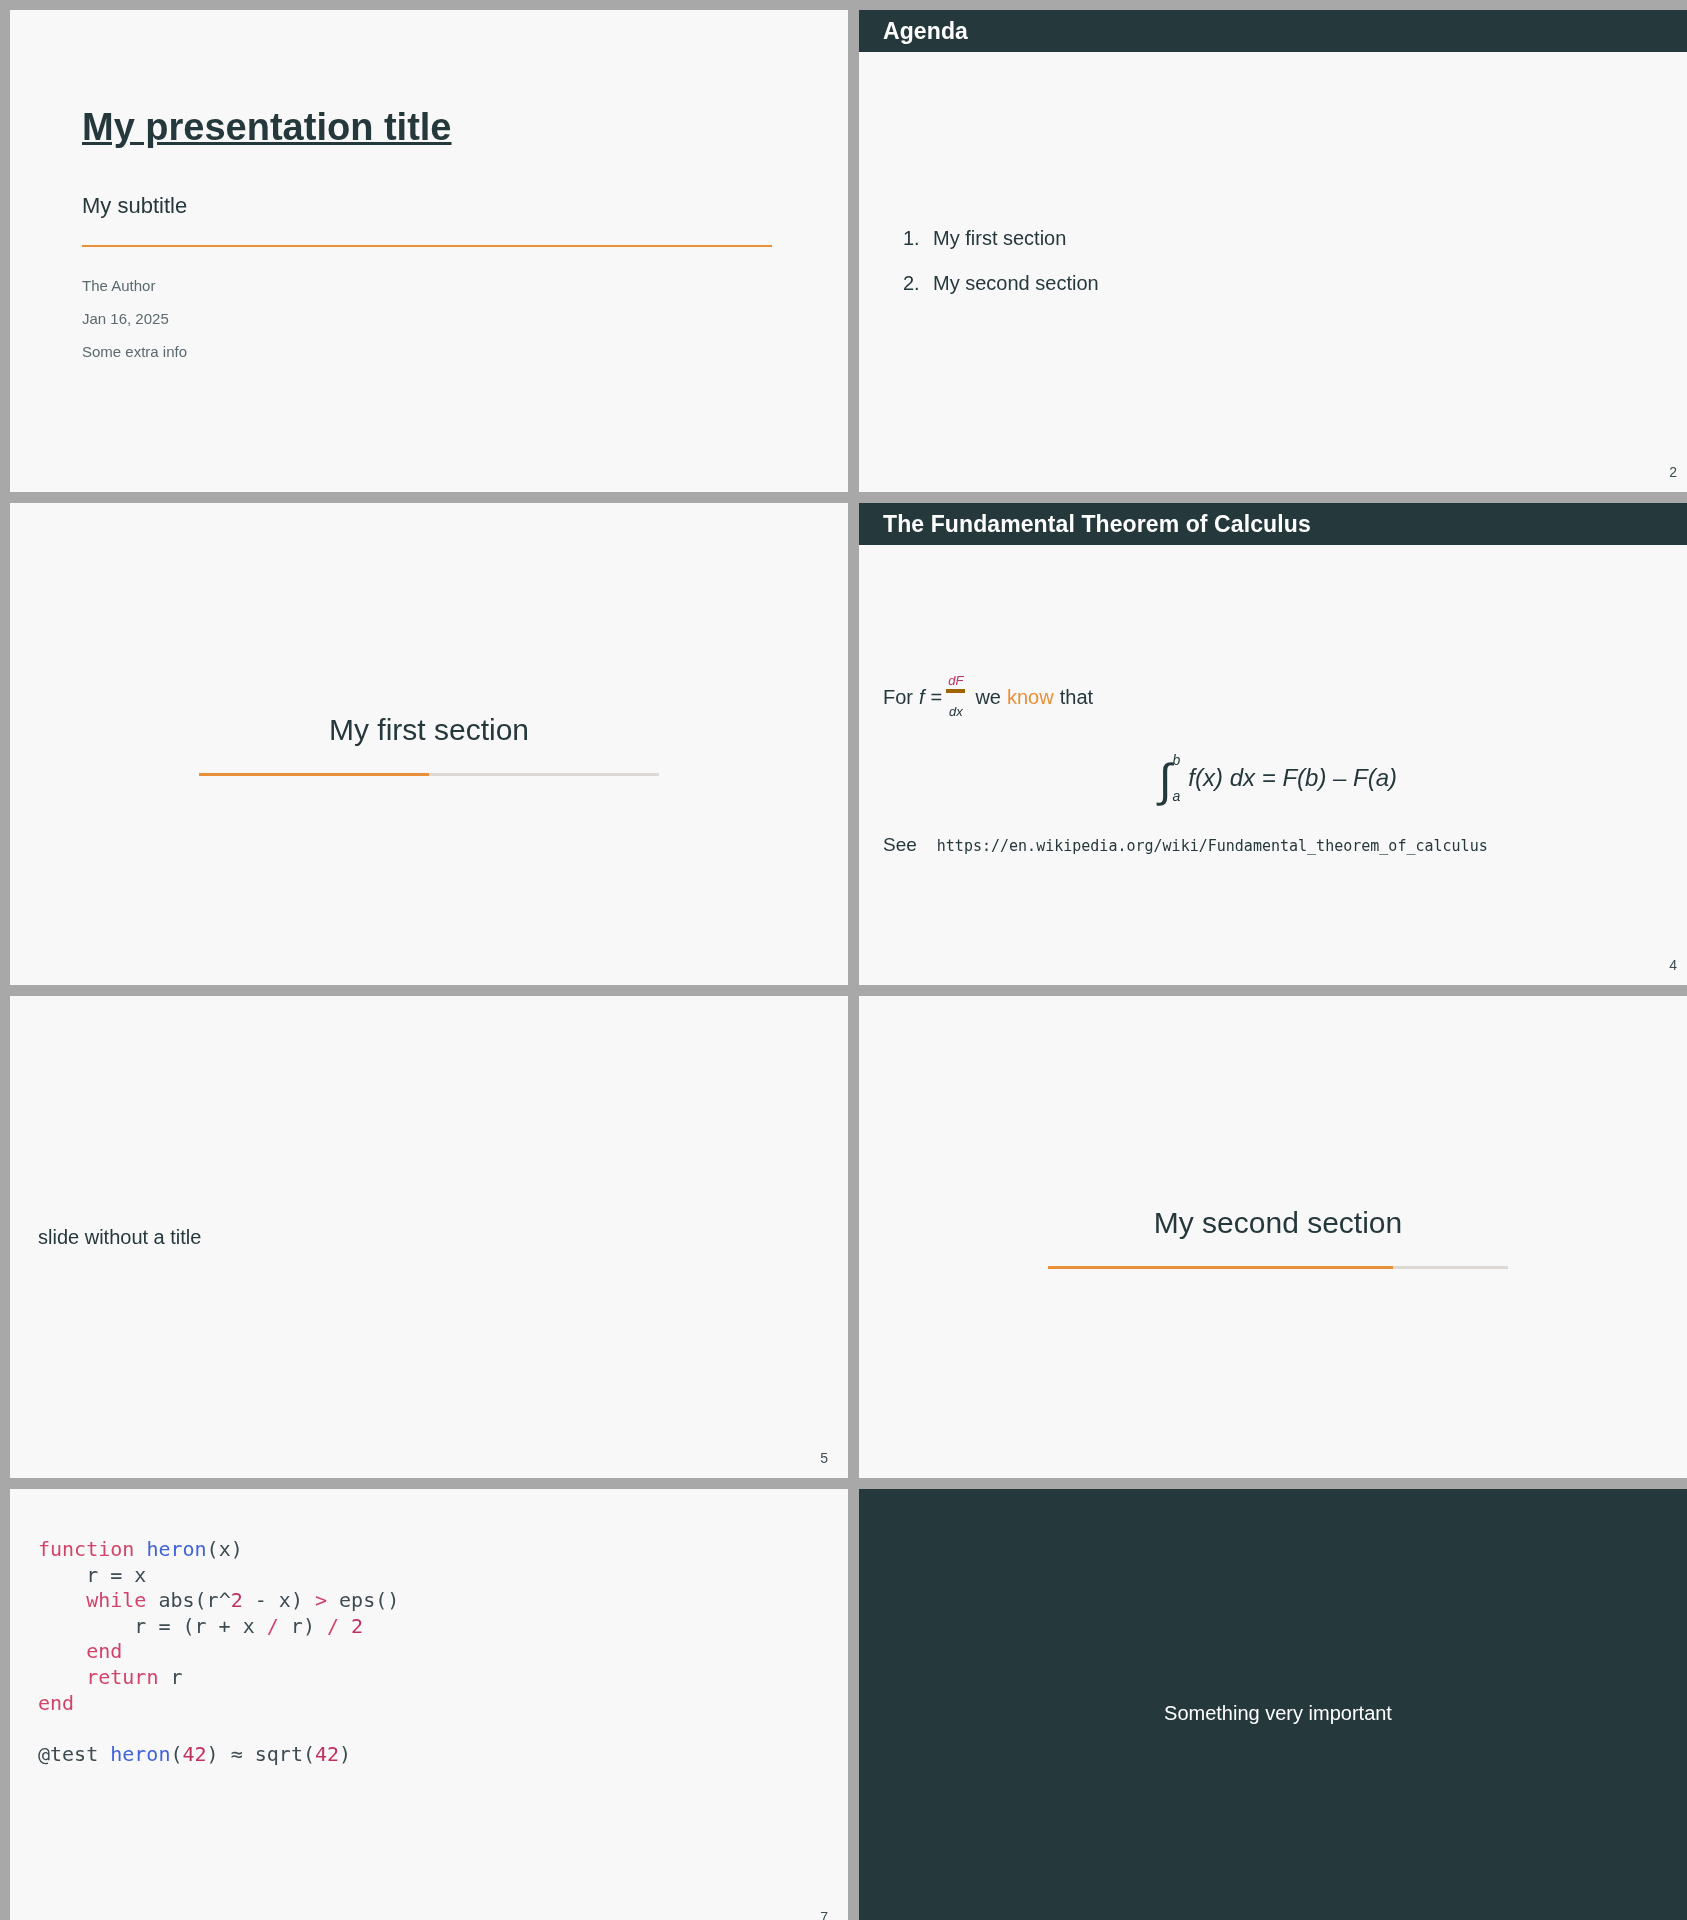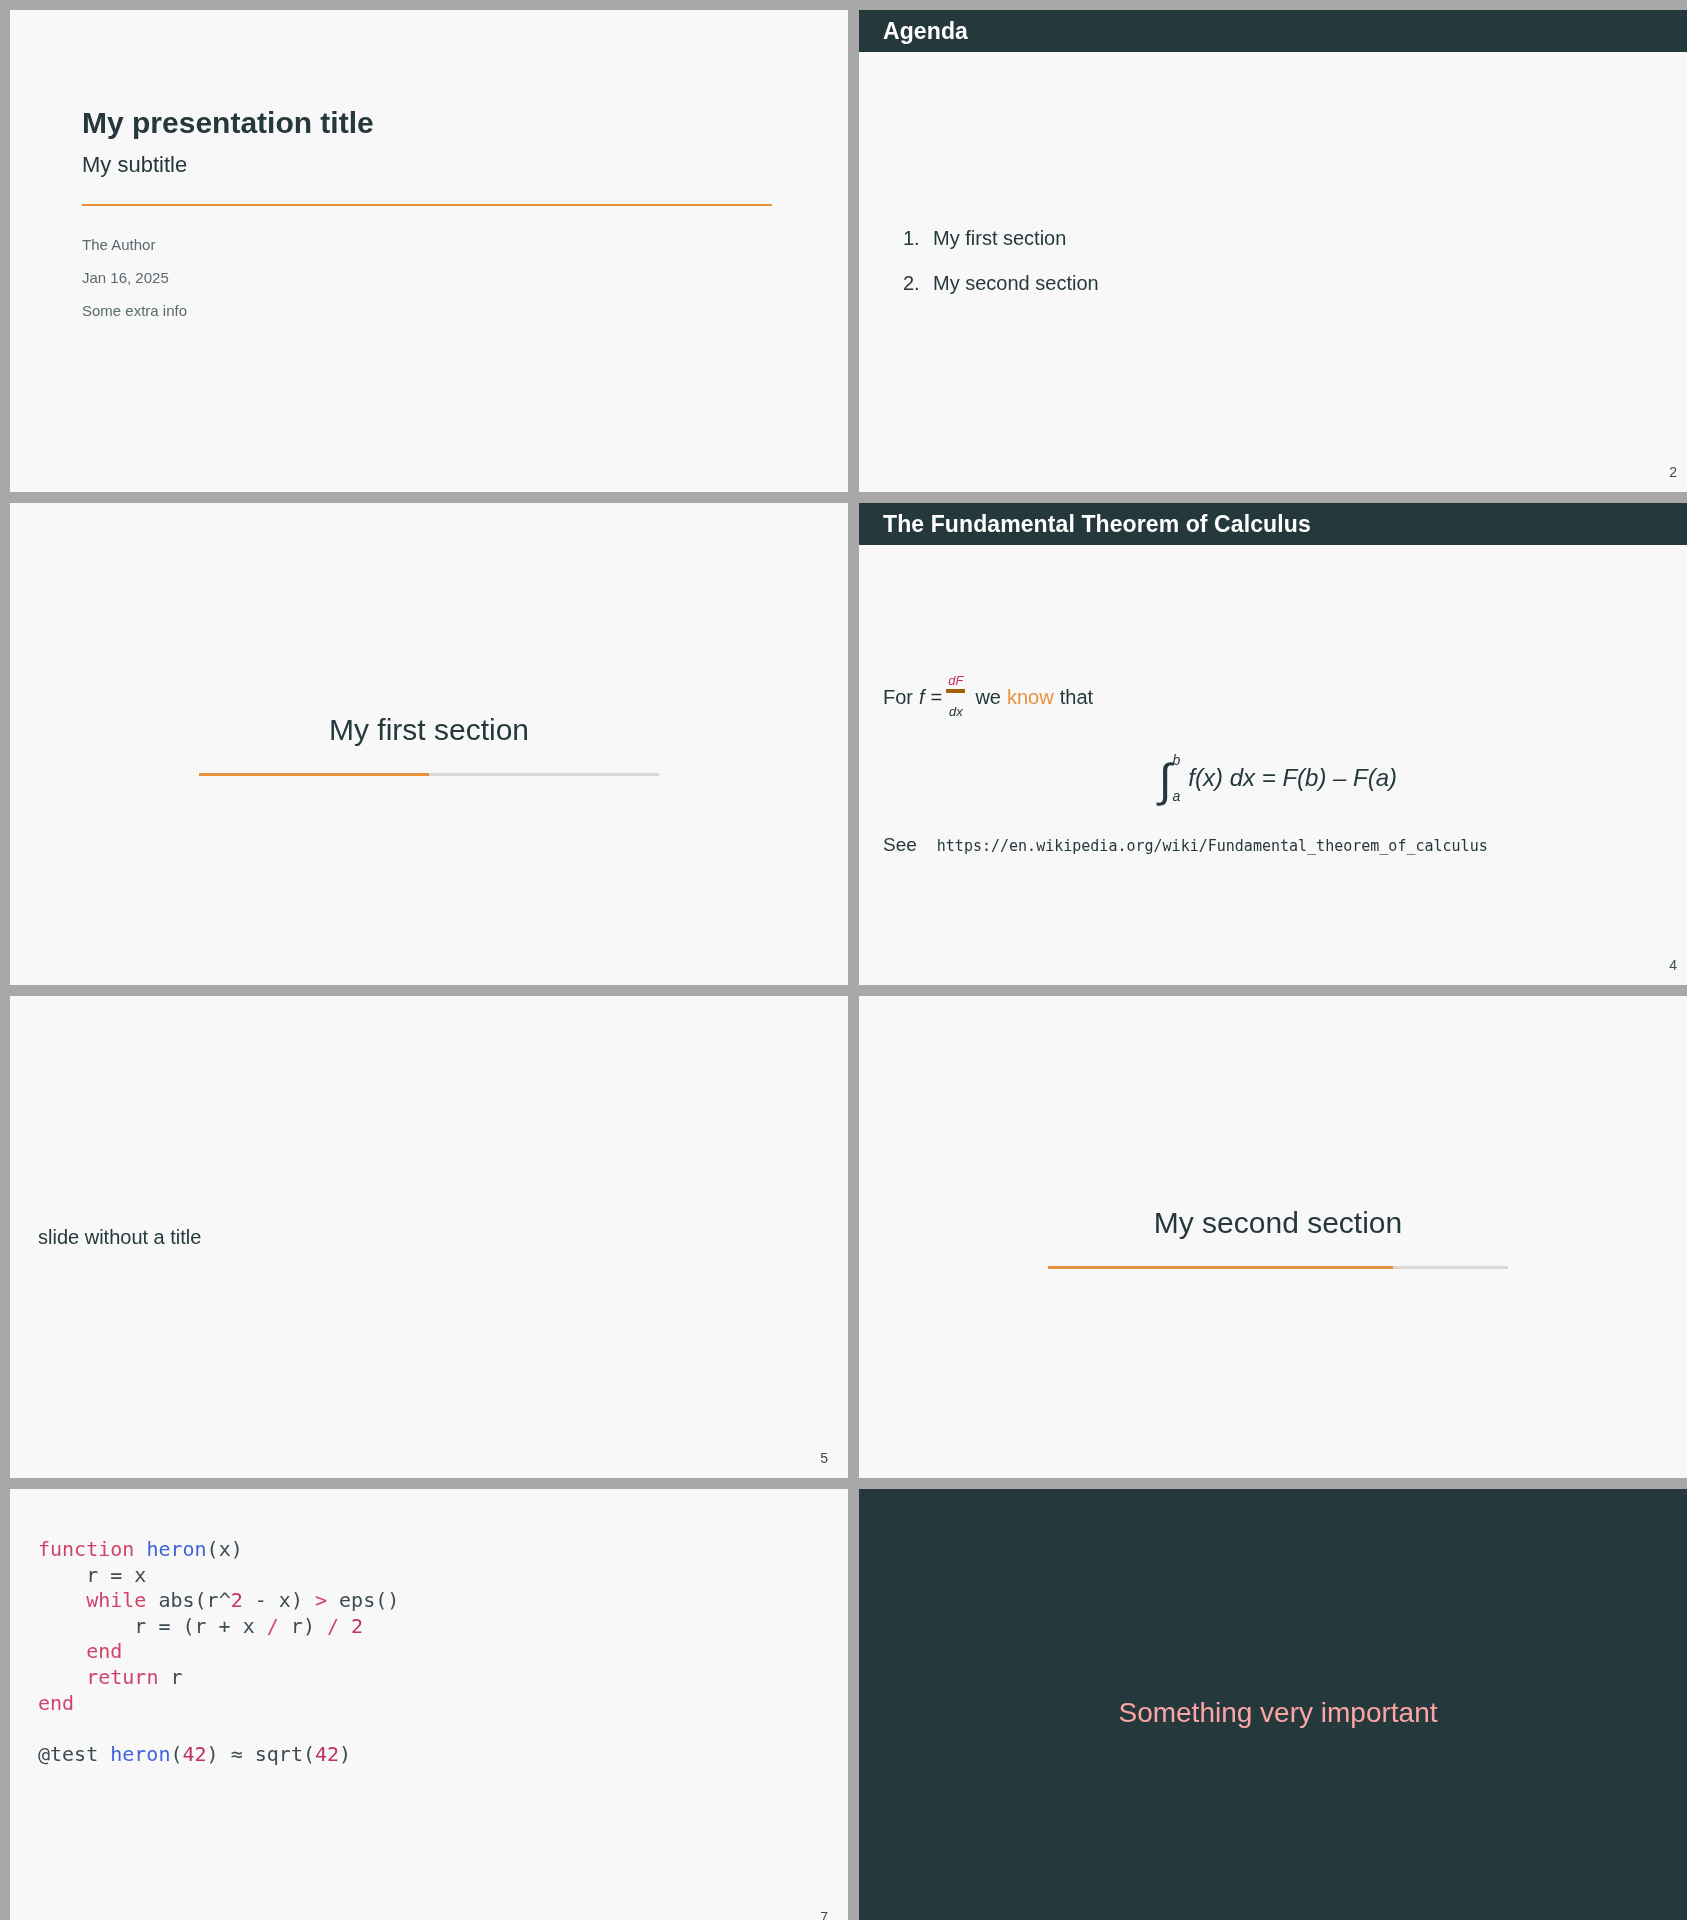--- a/index.html
+++ b/index.html
@@ -39,24 +39,25 @@
     font-size: 23px;
     font-weight: bold;
     letter-spacing: 0.1px;
   }
 
   
   .title-slide-body {
     padding: 96px 72px 0 72px;
   }
   .pres-title {
-    font-size: 30px;
+    font-size: 38px;
     font-weight: bold;
     color: #25383c;
-    margin-bottom: 12px;
+    margin-bottom: 44px;
+    text-decoration: underline;
   }
   .pres-subtitle {
     font-size: 22px;
     color: #25383c;
     font-weight: normal;
     margin-bottom: 26px;
   }
   .accent-rule {
     height: 2px;
     background: #e8903a;
@@ -208,22 +209,22 @@
   .op { color: #d1436a; }
 
   
   .statement-body {
     height: 100%;
     display: flex;
     align-items: center;
     justify-content: center;
   }
   .statement-text {
-    color: #fca5a5;
-    font-size: 28px;
+    color: #ffffff;
+    font-size: 20px;
   }
 
   
   .page-num {
     position: absolute;
     right: 20px;
     bottom: 12px;
     font-size: 14px;
     color: #3d4b52;
   }

